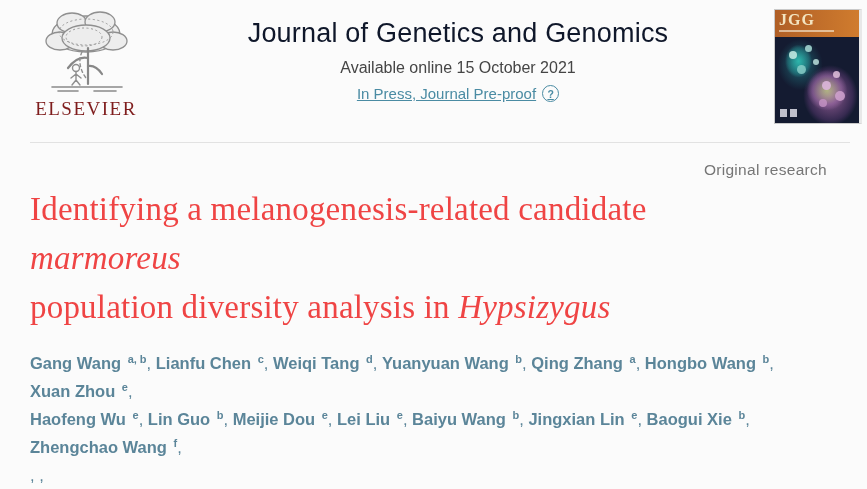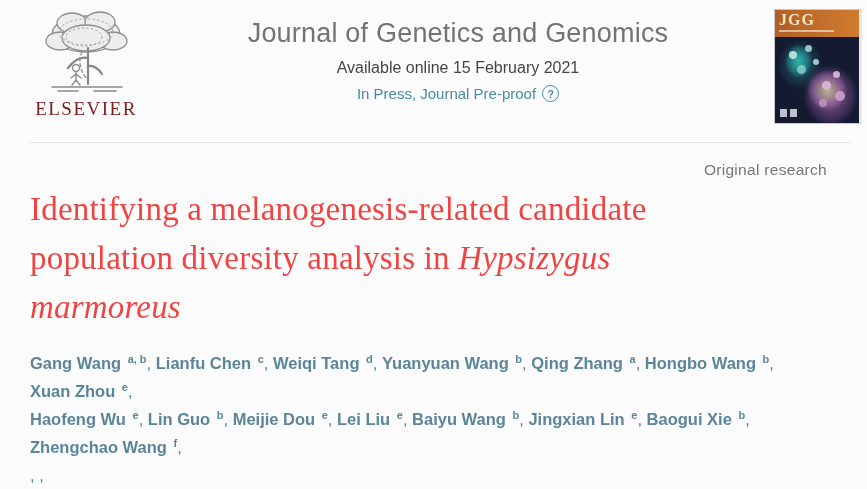--- a/index.html
+++ b/index.html
@@ -35,37 +35,38 @@
     margin-top: -2px;
     white-space: nowrap;
   }
   .banner-center {
     flex: 1 1 auto;
     text-align: center;
     padding-top: 10px;
   }
   .journal-title {
     font-size: 27px;
-    color: #737373;
+    color: #0f172a;
     letter-spacing: 0.2px;
     cursor: pointer;
   }
   .avail {
     font-size: 16px;
     color: #454545;
     margin-top: 10px;
   }
   .inpress {
     font-size: 15px;
     color: #4a8ba3;
     margin-top: 8px;
     cursor: pointer;
     display: inline-flex;
     align-items: center;
     gap: 6px;
+    text-decoration: underline;
   }
   .qmark {
     display: inline-flex;
     align-items: center;
     justify-content: center;
     width: 15px; height: 15px;
     border: 1.4px solid #4a8ba3;
     border-radius: 50%;
     font-size: 10.5px;
     font-weight: bold;
@@ -199,21 +200,21 @@
           <path d="M18 79 L88 79"></path>
           <path d="M24 83 L44 83"></path>
           <path d="M60 83 L82 83"></path>
         </g>
       </svg>
       <div class="elsevier-word">ELSEVIER</div>
     </div>
 
     <div class="banner-center">
       <div class="journal-title">Journal of Genetics and Genomics</div>
-      <div class="avail">Available online 15 February 2021</div>
+      <div class="avail">Available online 15 October 2021</div>
       <div>
         <span class="inpress">
           <span>In Press, Journal Pre-proof</span>
           <span class="qmark">?</span>
         </span>
       </div>
     </div>
 
     <div class="cover">
       <div class="cover-band">
@@ -238,22 +239,22 @@
 
   </header>
 
   <hr class="divider">
 
   <main class="main">
     <div class="category">Original research</div>
 
     <h1 class="title">
       <div>Identifying a melanogenesis-related candidate</div>
+      <div><span class="sp">marmoreus</span></div>
       <div><span>population diversity analysis in </span><span class="sp">Hypsizygus</span></div>
-      <div><span class="sp">marmoreus</span></div>
     </h1>
 
     <p class="authors"><span class="author">Gang Wang <sup>a, b</sup></span>, <span class="author">Lianfu Chen <sup>c</sup></span>, <span class="author">Weiqi Tang <sup>d</sup></span>, <span class="author">Yuanyuan Wang <sup>b</sup></span>, <span class="author">Qing Zhang <sup>a</sup></span>, <span class="author">Hongbo Wang <sup>b</sup></span>, <span class="author">Xuan Zhou <sup>e</sup></span>, <br><span class="author">Haofeng Wu <sup>e</sup></span>, <span class="author">Lin Guo <sup>b</sup></span>, <span class="author">Meijie Dou <sup>e</sup></span>, <span class="author">Lei Liu <sup>e</sup></span>, <span class="author">Baiyu Wang <sup>b</sup></span>, <span class="author">Jingxian Lin <sup>e</sup></span>, <span class="author">Baogui Xie <sup>b</sup></span>, <span class="author">Zhengchao Wang <sup>f</sup></span>, <br>, , 
       
     </p>
 
   </main>
 
 </div>
 

